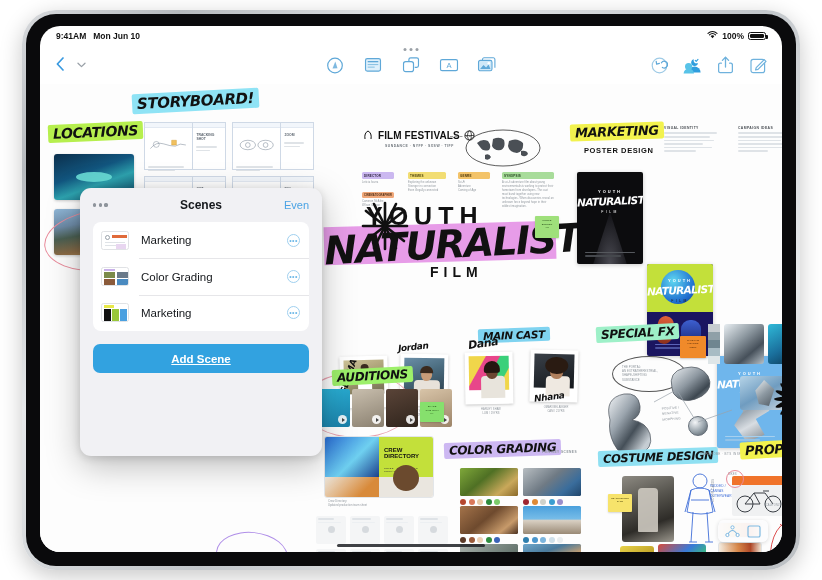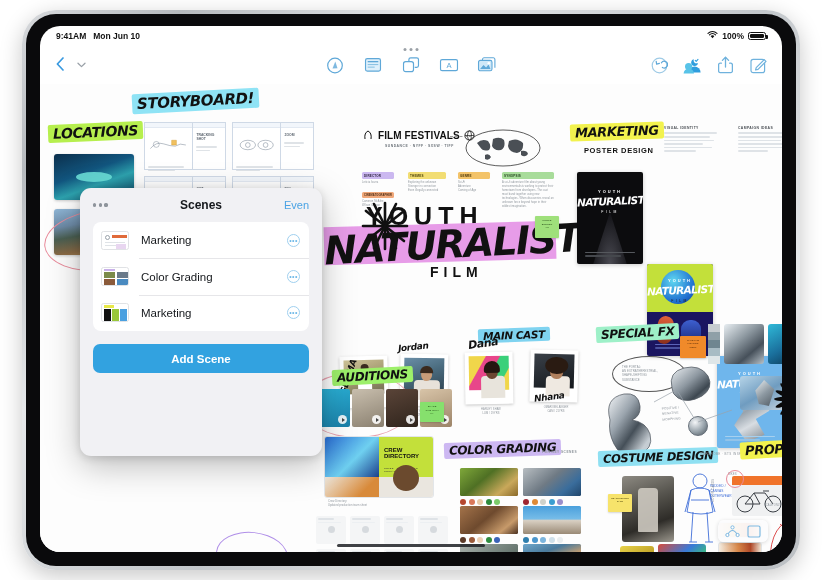--- a/index.html
+++ b/index.html
@@ -189,21 +189,21 @@
   .sp-more {
     width:13px;height:13px;border-radius:50%;border:1px solid #9fd0ef;
     color:#6fb9e8; font-size:7px; display:flex;align-items:center;justify-content:center;
     letter-spacing:.4px; cursor:pointer;
   }
   .sp-add {
     margin: 13px 13px 14px 13px;
     height: 29px; border-radius: 7px;
     background: #32a2e0; color:#fff;
     display:flex;align-items:center;justify-content:center;
-    font-size:11.5px; font-weight:bold; cursor:pointer;
+    font-size:11.5px; font-weight:bold; cursor:pointer;text-decoration:underline;
   }
 
   
   .bottombar {
     position:absolute; left:0; right:0; bottom:0; height:40px;
     z-index: 55; pointer-events:none;
   }
   .bb-left {
     position:absolute; left:14px; bottom:10px;
     height:22px; display:flex; align-items:center; gap:0;

